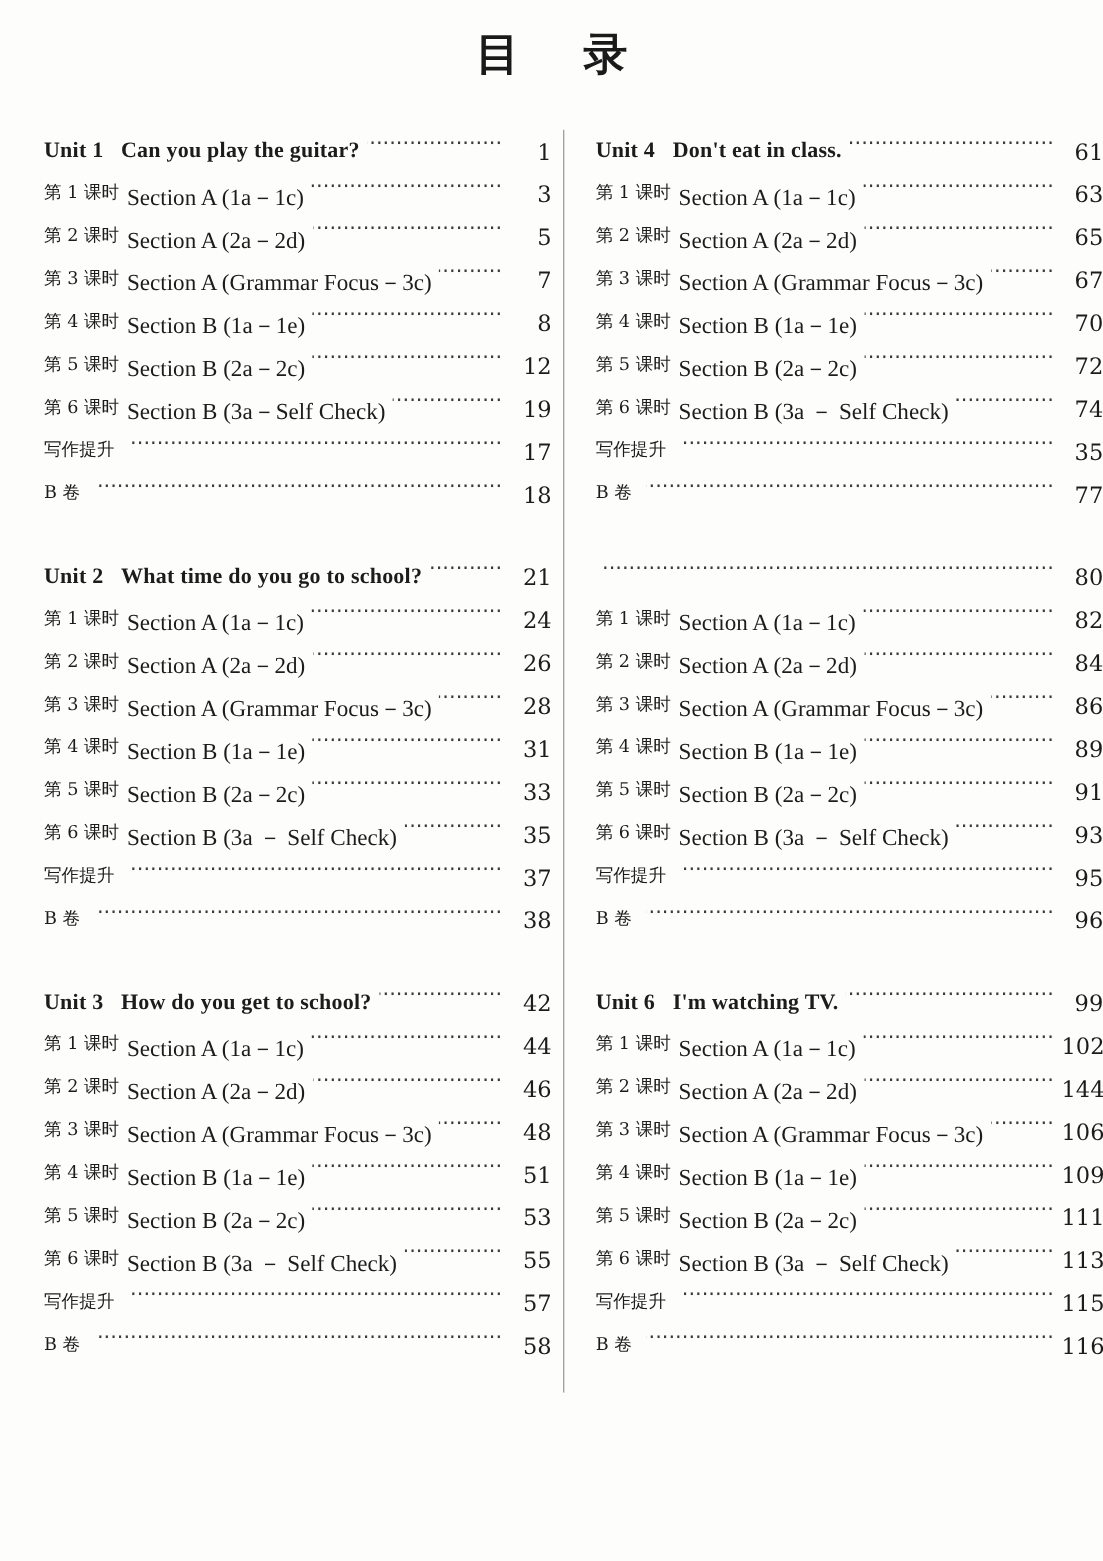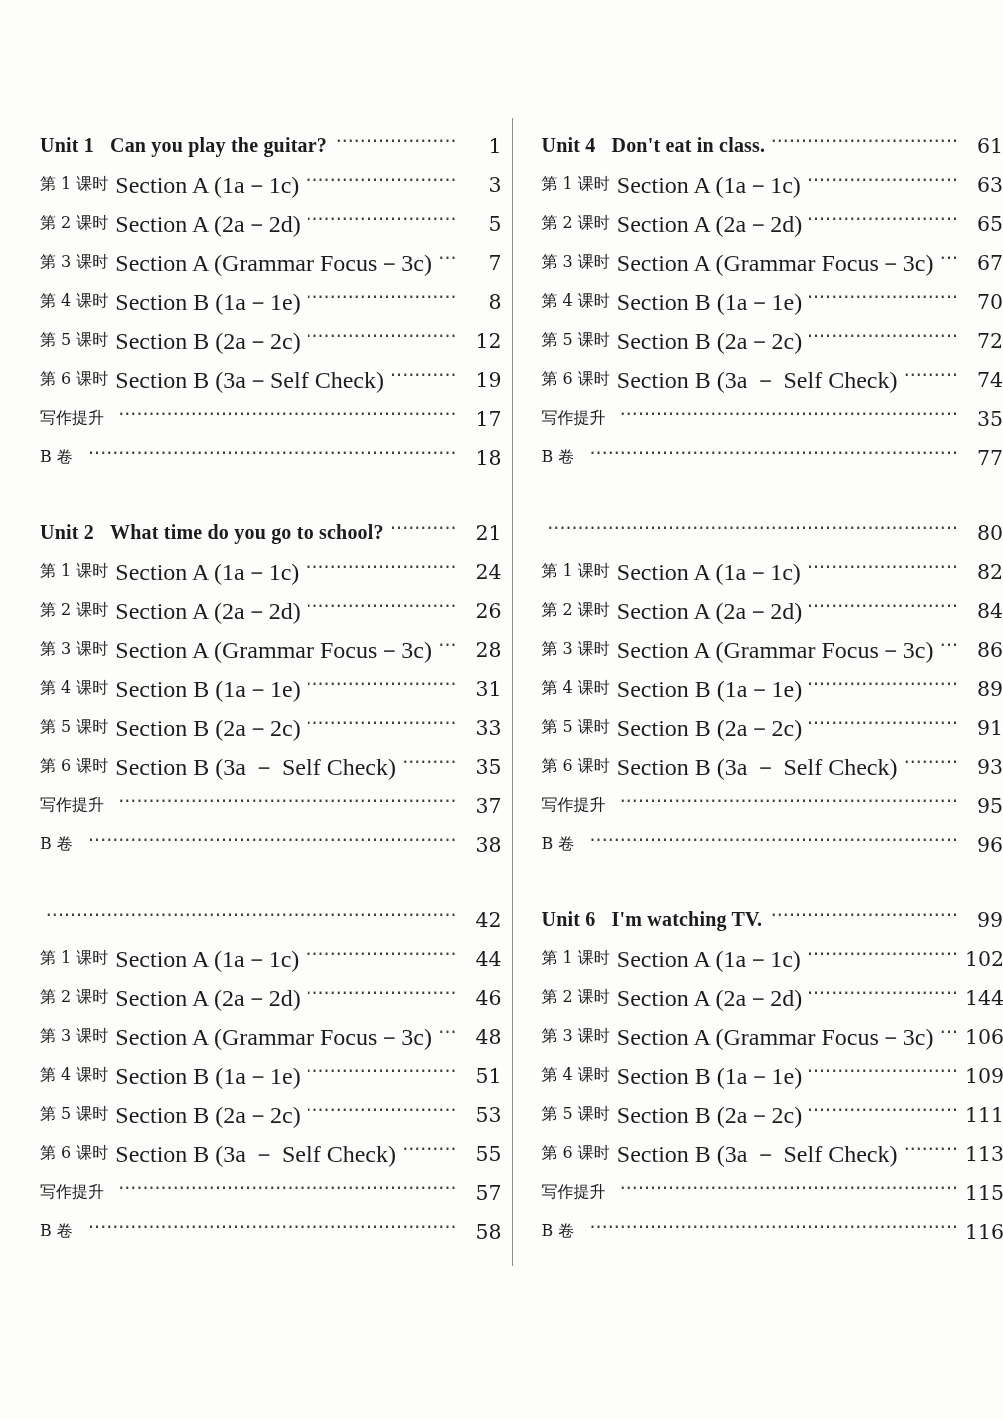--- a/index.html
+++ b/index.html
@@ -58,21 +58,21 @@
   .col-right {
     margin-left: 40px;
   }
   .unit-block {
     margin-bottom: 36px;
   }
   .unit-block:last-child { margin-bottom: 0; }
 
   .toc-row {
     display: flex;
-    align-items: center;
+    align-items: flex-start;
     height: 39px;
     white-space: nowrap;
   }
   .toc-row .label {
     font-size: 20.5px;
     flex: 0 0 auto;
   }
   .toc-row.unit-head .label {
     font-weight: bold;
     font-size: 20px;
@@ -82,21 +82,21 @@
     margin-right: 16px;
     font-weight: bold;
   }
   .toc-row .lesson-tag {
     flex: 0 0 auto;
     font-size: 16px;
     font-family: "DejaVu Serif", "Liberation Serif", serif;
   }
   .toc-row .lesson-title {
     flex: 0 0 auto;
-    font-size: 24px;
+    font-size: 21px;
     margin-left: 7px;
   }
   .toc-row .dots {
     flex: 1 1 auto;
     overflow: hidden;
     margin: 0 7px;
     position: relative;
     height: 1em;
   }
   .toc-row .dots::before {
@@ -120,20 +120,21 @@
   }
   .toc-row.unit-head .pageno {
     font-weight: normal;
   }
 </style>
 </head>
 <body>
 
 <div class="page">
 
+  <div class="page-title">目  录</div>
 
   <div class="divider"></div>
 
   <div class="columns">
     <div class="col col-left">
         <div class="unit-block">
           <div class="toc-row unit-head">
             <span class="label"><span class="unit-no">Unit 1</span><span>Can you play the guitar?</span></span>
             <span class="dots"></span>
             <span class="pageno">1</span>
@@ -237,20 +238,21 @@
           </div>
           <div class="toc-row">
             <span class="lesson-tag">B 卷</span>
             <span class="lesson-title"></span>
             <span class="dots"></span>
             <span class="pageno">38</span>
           </div>
         </div>
         <div class="unit-block">
           <div class="toc-row unit-head">
+            <span class="label"><span class="unit-no">Unit 3</span><span>How do you get to school?</span></span>
             <span class="dots"></span>
             <span class="pageno">42</span>
           </div>
           <div class="toc-row">
             <span class="lesson-tag">第 1 课时</span>
             <span class="lesson-title">Section A (1a－1c)</span>
             <span class="dots"></span>
             <span class="pageno">44</span>
           </div>
           <div class="toc-row">

